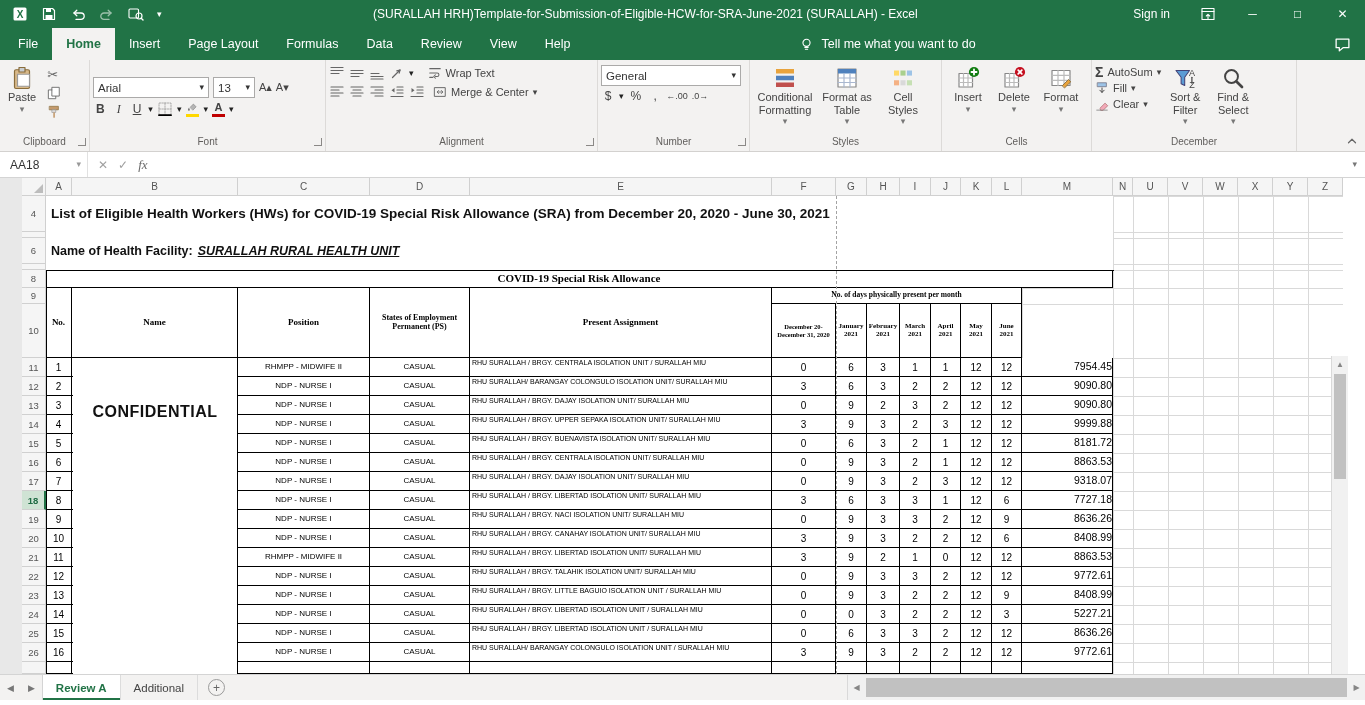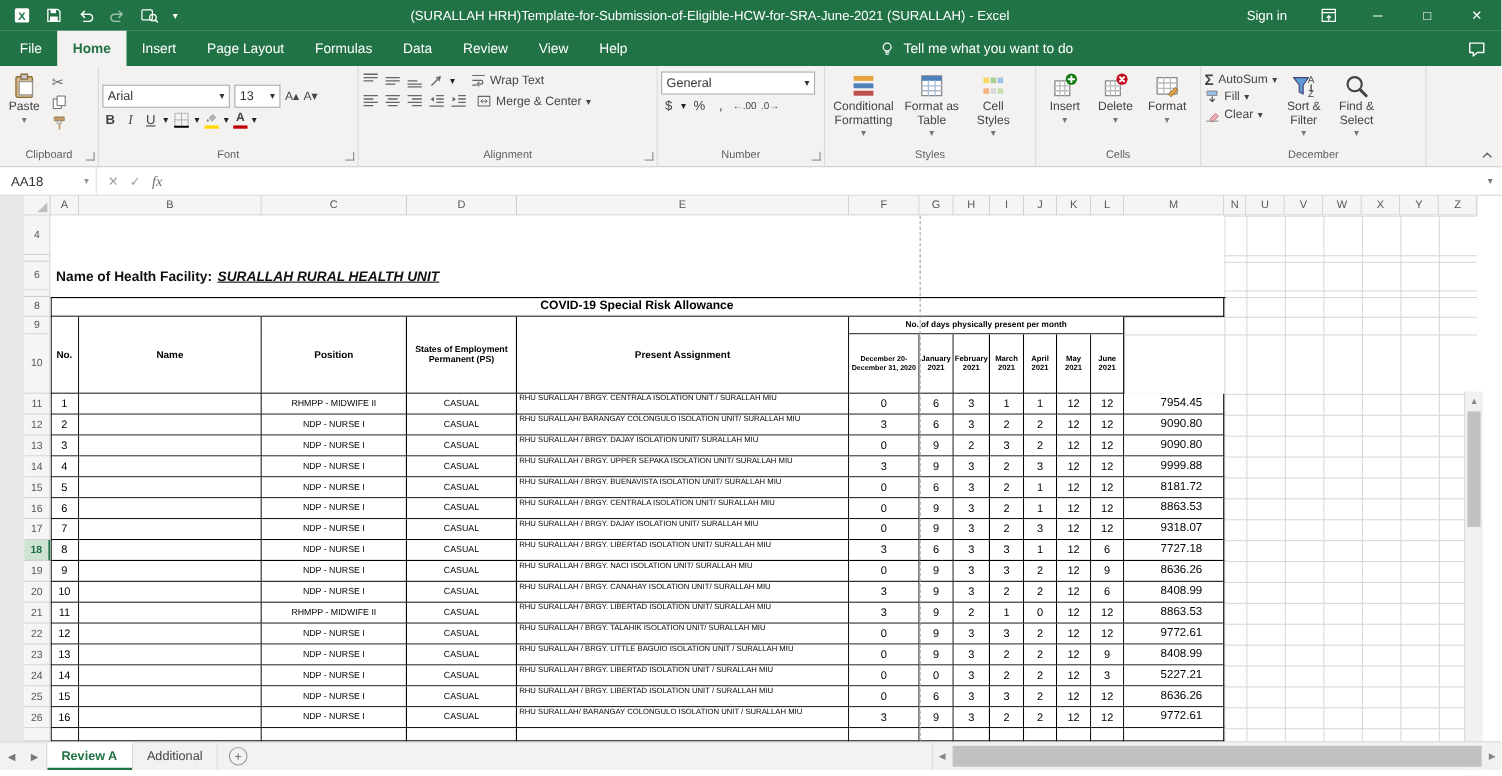--- a/index.html
+++ b/index.html
@@ -72,29 +72,29 @@
 .rhcell.sel{background:#cfe3d4;color:#1f6b44;border-right:2px solid #217346;font-weight:bold;}
 .grid-body{position:absolute;left:24px;top:0;overflow:hidden;background:#fff;}
 .gl{position:absolute;background:#d9d9d9;z-index:0;}
 .gl.v{top:0;bottom:0;width:1px;}
 .gl.h{left:0;right:0;height:1px;}
 .wb{position:absolute;background:#fff;z-index:1;}
 .doc-title{position:absolute;left:5px;top:0;height:36px;line-height:36px;font-weight:bold;font-size:13.5px;z-index:3;white-space:nowrap;color:#111;}
 .facility{position:absolute;left:5px;top:42px;height:26px;line-height:26px;font-weight:bold;font-size:12.5px;z-index:3;white-space:nowrap;color:#111;}
 .facility-name{font-style:italic;text-decoration:underline;margin-left:5px;}
 .tc{position:absolute;background:#fff;border-right:1px solid #000;border-bottom:1px solid #000;display:flex;align-items:center;justify-content:center;overflow:hidden;font-size:10px;color:#000;z-index:2;line-height:1.1;text-align:center;}
-.tc.th{font-weight:bold;font-size:9px;}
+.tc.th{font-weight:bold;font-size:9px;font-family:Liberation Serif, serif;}
 .tc.covid{font-size:11px;}
 .tc.dgh{font-size:7.5px;}
 .tc.mh{font-size:7px;padding:1px;align-items:center;}
 .tc.mh.dec{font-size:6.5px;}
 .tc.shdr{font-size:8px;padding:0 3px;}
 .tc.pos{font-size:8px;}
 .tc.asg{font-size:7px;justify-content:flex-start;align-items:flex-start;text-align:left;padding:1px 2px;line-height:7.5px;}
-.tc.amt{justify-content:flex-end;padding-right:19px;font-size:10.5px;}
+.tc.amt{justify-content:flex-end;padding-right:0;font-size:10.5px;}
 .tframe{position:absolute;border-left:1px solid #000;border-top:1px solid #000;pointer-events:none;z-index:4;}
 .confidential{position:absolute;left:27px;top:163px;width:164px;height:315px;background:#fff;z-index:5;}
 .confidential span{display:block;margin-top:44px;text-align:center;font-weight:bold;font-size:16px;letter-spacing:.5px;color:#111;}
 .pagebreak{position:absolute;left:790px;top:0;height:478px;width:0;border-left:1px dashed #a3a3a3;z-index:6;}
 
 .vscroll{position:absolute;right:0;top:178px;width:17px;height:496px;background:#f1f1f1;border-left:1px solid #d9d9d9;}
 .vs-up,.vs-down{height:17px;display:flex;align-items:center;justify-content:center;font-size:8px;color:#868686;}
 .vs-thumb{position:absolute;top:18px;left:2px;right:2px;height:105px;background:#c1c1c1;}
 
 .tabbar{position:absolute;left:0;bottom:5px;height:26px;background:#f3f2f1;border-top:1px solid #d4d4d4;display:flex;align-items:stretch;width:1365px;font-size:11.5px;}
@@ -576,22 +576,26 @@
           <div class="rhcell" style="height: 19px;">20</div>
           <div class="rhcell" style="height: 19px;">21</div>
           <div class="rhcell" style="height: 19px;">22</div>
           <div class="rhcell" style="height: 19px;">23</div>
           <div class="rhcell" style="height: 19px;">24</div>
           <div class="rhcell" style="height: 19px;">25</div>
           <div class="rhcell" style="height: 19px;">26</div>
           <div class="rhcell" style="height: 12px;"></div>
         </div>
       <div class="grid-body" style="width: 1297px; height: 478px;">
+        <div class="doc-title">List of Eligible Health Workers (HWs) for  COVID-19 Special Risk Allowance (SRA) from December 20, 2020 - June  30, 2021</div>
         <div class="facility">
           <span>Name of Health Facility:</span><span class="facility-name">SURALLAH RURAL HEALTH UNIT</span>
+        </div>
+        <div class="confidential">
+          <span>CONFIDENTIAL</span>
         </div>
         <div class="pagebreak"></div>
       <div class="gl v" style="left: 0px;"></div>
           <div class="gl v" style="left: 26px;"></div>
           <div class="gl v" style="left: 192px;"></div>
           <div class="gl v" style="left: 324px;"></div>
           <div class="gl v" style="left: 424px;"></div>
           <div class="gl v" style="left: 726px;"></div>
           <div class="gl v" style="left: 790px;"></div>
           <div class="gl v" style="left: 821px;"></div>

